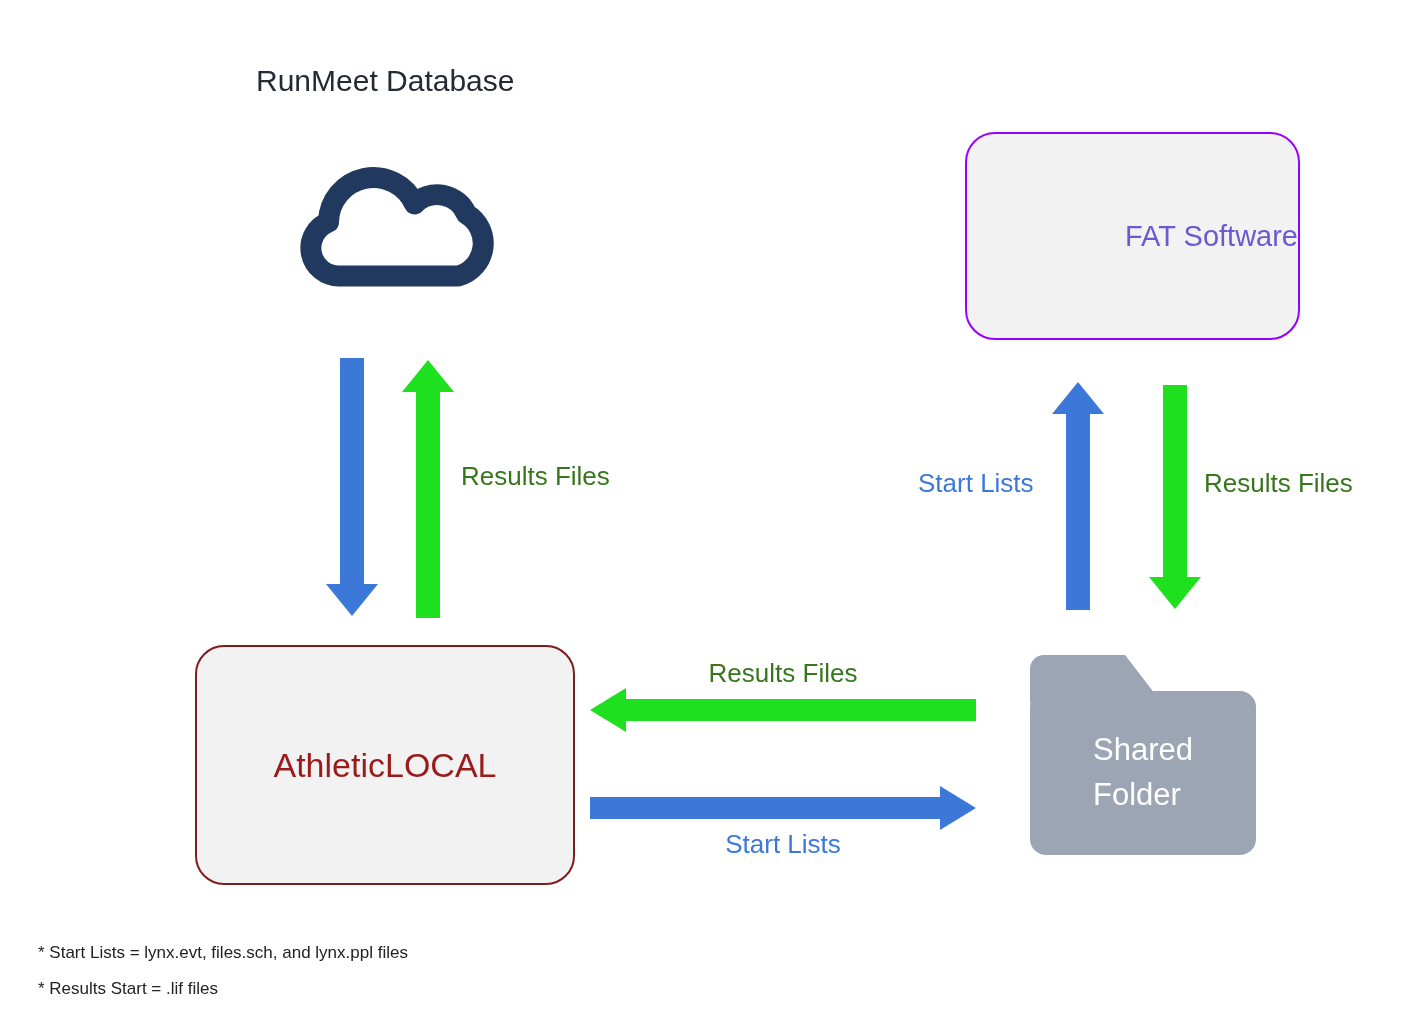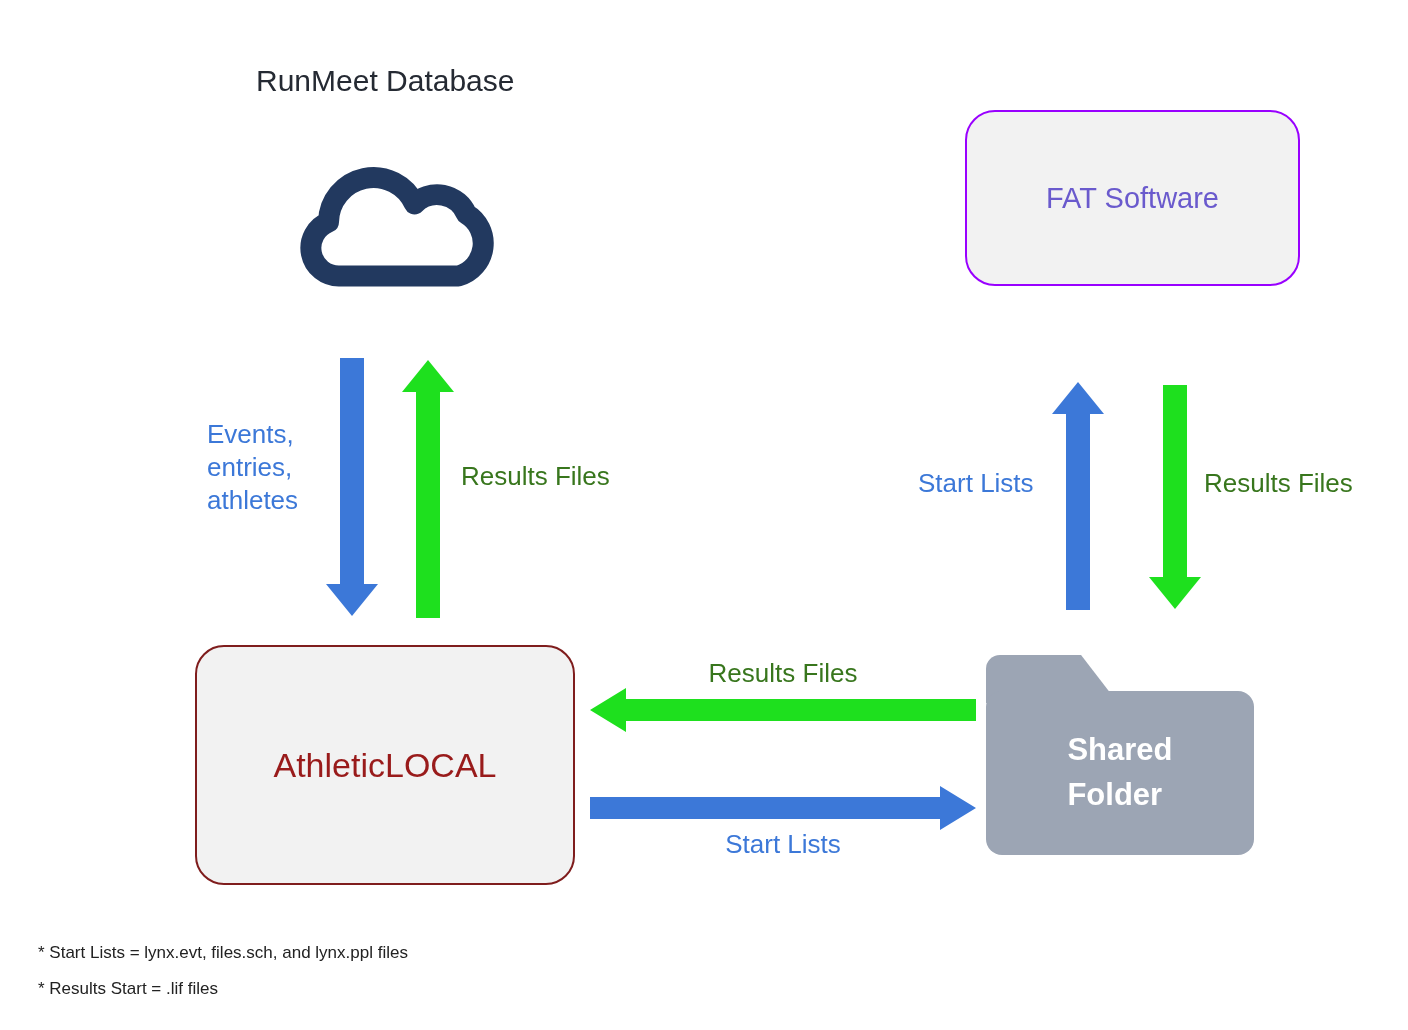--- a/index.html
+++ b/index.html
@@ -8,25 +8,25 @@
     font-family:"Liberation Sans",sans-serif;overflow:hidden;
   }
   .title{position:absolute;left:248px;top:64px;font-size:30px;color:var(--title_text,#252a33);margin-left:8px;}
 
   
   .cloud{position:absolute;left:278px;top:126px;width:238px;height:186px;overflow:visible;}
   .cloud path{fill:#ffffff;stroke:var(--cloud,#22395f);stroke-width:21;stroke-linejoin:round;stroke-linecap:round;}
 
   
   .box{position:absolute;background:var(--box_fill,#f2f2f2);display:flex;align-items:center;justify-content:center;box-sizing:border-box;}
-  .fat{left:965px;top:110px;width:335px;height:176px;border:2px solid var(--fat_border,#9900ff);border-radius:30px;color:var(--fat_text,#6a5acd);font-size:29px;}
+  .fat{left:965px;top:132px;width:335px;height:208px;border:2px solid var(--fat_border,#9900ff);border-radius:30px;color:var(--fat_text,#6a5acd);font-size:29px;justify-content:flex-end;}
   .local{left:195px;top:645px;width:380px;height:240px;border:2px solid var(--local_border,#7f1d1d);border-radius:29px;color:var(--local_text,#991b1b);font-size:34px;}
 
   
-  .folder{position:absolute;left:986px;top:655px;width:268px;height:200px;font-weight:bold;}
+  .folder{position:absolute;left:1030px;top:655px;width:226px;height:200px;}
   .folder-tab{position:absolute;left:0;top:0;width:132px;height:48px;background:var(--folder,#9ca5b4);border-radius:14px 10px 0 0;clip-path:polygon(0 0,72% 0,100% 100%,0 100%);}
   .folder-body{position:absolute;left:0;top:36px;right:0;bottom:0;background:var(--folder,#9ca5b4);border-radius:16px;display:flex;align-items:center;justify-content:center;}
   .folder-label{color:#ffffff;font-size:31px;line-height:1.45;white-space:pre-line;}
 
   
   .arrow{position:absolute;}
   .arrow svg{display:block;width:100%;height:100%;}
   .arrow polygon{fill:currentColor;}
   .c-blue{color:var(--arrow_blue,#3c78d8);}
   .c-green{color:var(--arrow_green,#1ee01e);}
@@ -102,23 +102,20 @@
     <svg viewBox="0 0 386 44">
         <polygon points="0,22 36,0 36,11 386,11 386,33 36,33 36,44"></polygon>
       </svg>
   </div>
   <div class="arrow c-blue a-startlists-right">
     <svg viewBox="0 0 386 44">
         <polygon points="386,22 350,44 350,33 0,33 0,11 350,11 350,0"></polygon>
       </svg>
   </div>
 
-  <div class="edge-label lbl-events">Events,
-entries,
-athletes</div>
   <div class="edge-label lbl-results-left">Results Files</div>
   <div class="edge-label lbl-start-up">Start Lists</div>
   <div class="edge-label lbl-results-right">Results Files</div>
   <div class="edge-label lbl-results-mid">Results Files</div>
   <div class="edge-label lbl-start-mid">Start Lists</div>
 
   <div class="footnote fn1">* Start Lists = lynx.evt, files.sch, and lynx.ppl files</div>
   <div class="footnote fn2">* Results Start = .lif files</div>
 
 </div>

